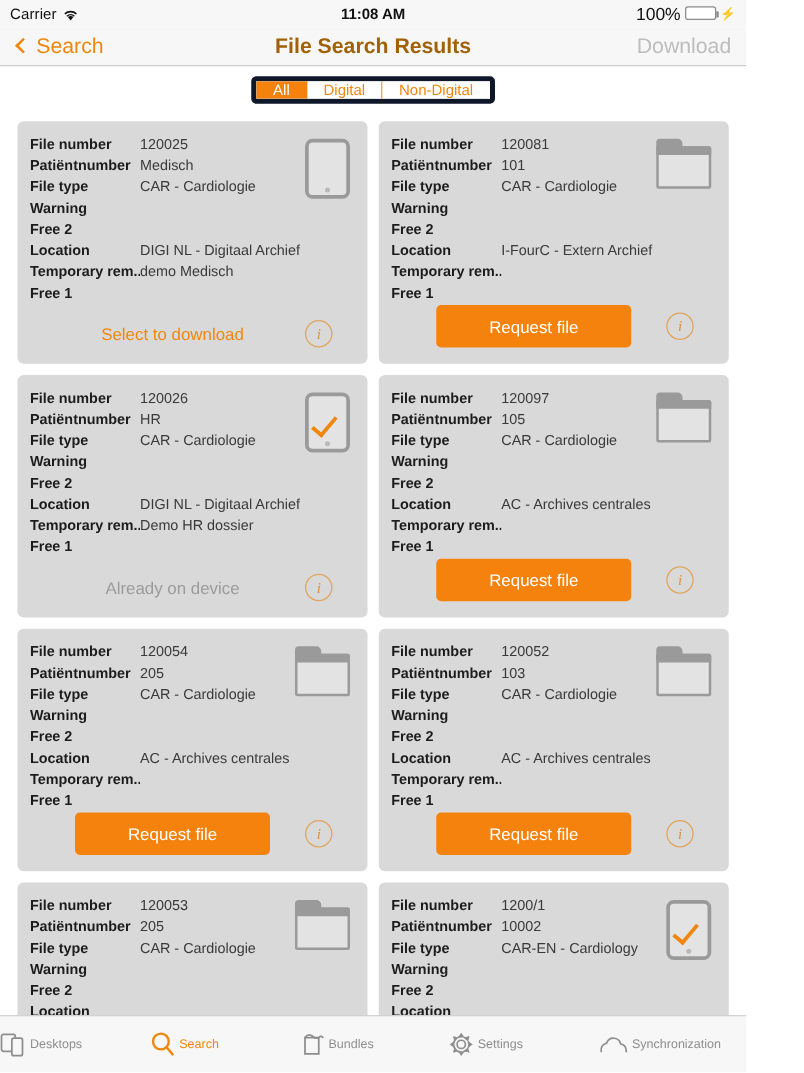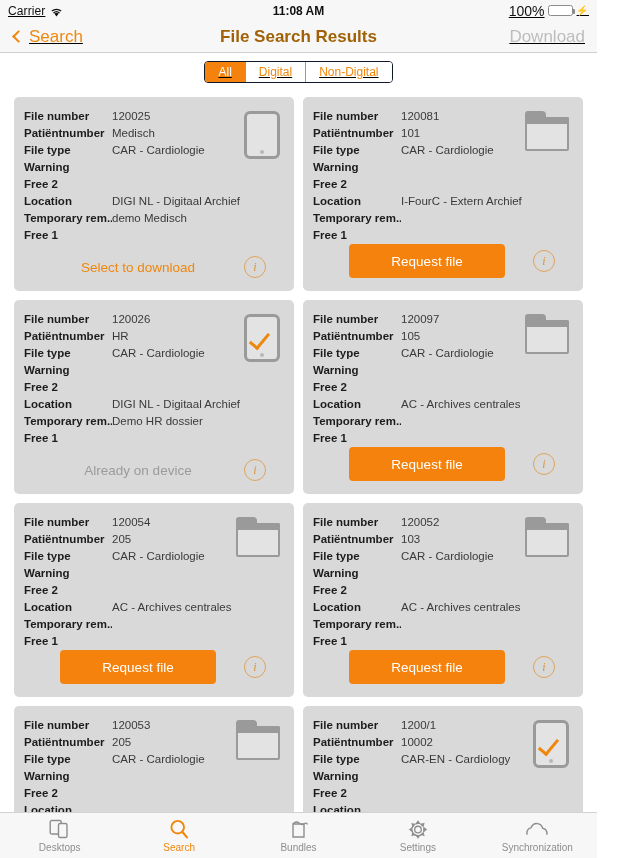--- a/index.html
+++ b/index.html
@@ -2,21 +2,21 @@
 <html><head>
 <meta charset="utf-8">
 <style>
   * { box-sizing: border-box; margin: 0; padding: 0; }
   html, body {
     width: 643px; height: 858px;
     background: #ffffff;
     font-family: "Liberation Sans", sans-serif;
     overflow: hidden;
   }
-  .screen { position: relative; width: 597px; height: 858px; background: #fff; text-decoration: underline; }
+  .screen { position: relative; width: 597px; height: 858px; background: #fff; }
 
   
   .statusbar {
     height: 21px; width: 100%;
     background: #f7f7f7;
     display: flex; align-items: center;
     font-size: 12px; color: #111;
     padding: 0 8px;
     position: relative;
   }
@@ -69,21 +69,21 @@
     position: relative; z-index: 2;
   }
 
   
   .segwrap {
     height: 38px; display: flex; align-items: center; justify-content: center;
     background: #fff;
   }
   .segmented {
     display: flex; height: 22px; border-radius: 4px; overflow: hidden;
-    border: 1px solid #0f172a;
+    border: 4px solid #0f172a;
   }
   .seg {
     display: flex; align-items: center; justify-content: center;
     font-size: 12px; color: #f0870c; background: #fff;
     padding: 0 13px; cursor: pointer;
     border-right: 1px solid #f0870c;
   }
   .seg:last-child { border-right: none; }
   .seg.active { background: #f5820d; color: #fff; }
 
@@ -165,22 +165,22 @@
     margin-right: 28px; cursor: pointer; flex: none;
   }
 
   
   .tabbar {
     position: absolute; bottom: 0; left: 0; right: 0; height: 46px;
     background: #f7f7f7; border-top: 1px solid #d2d2d2;
     display: flex; align-items: center;
   }
   .tab {
-    flex: 1; display: flex; flex-direction: column; align-items: center;
-    justify-content: center; gap: 2px; cursor: pointer; height: 100%;
+    flex: 1; display: flex; flex-direction: row; align-items: center;
+    gap: 2px; cursor: pointer; height: 100%;
   }
   .tab-ico { height: 22px; display: flex; align-items: center; justify-content: center; }
   .tab-lbl { font-size: 10px; color: #8e8e8e; }
   .tab.active .tab-lbl { color: #f0870c; }
 </style>
 </head>
 <body>
 
 <div class="screen">
 

